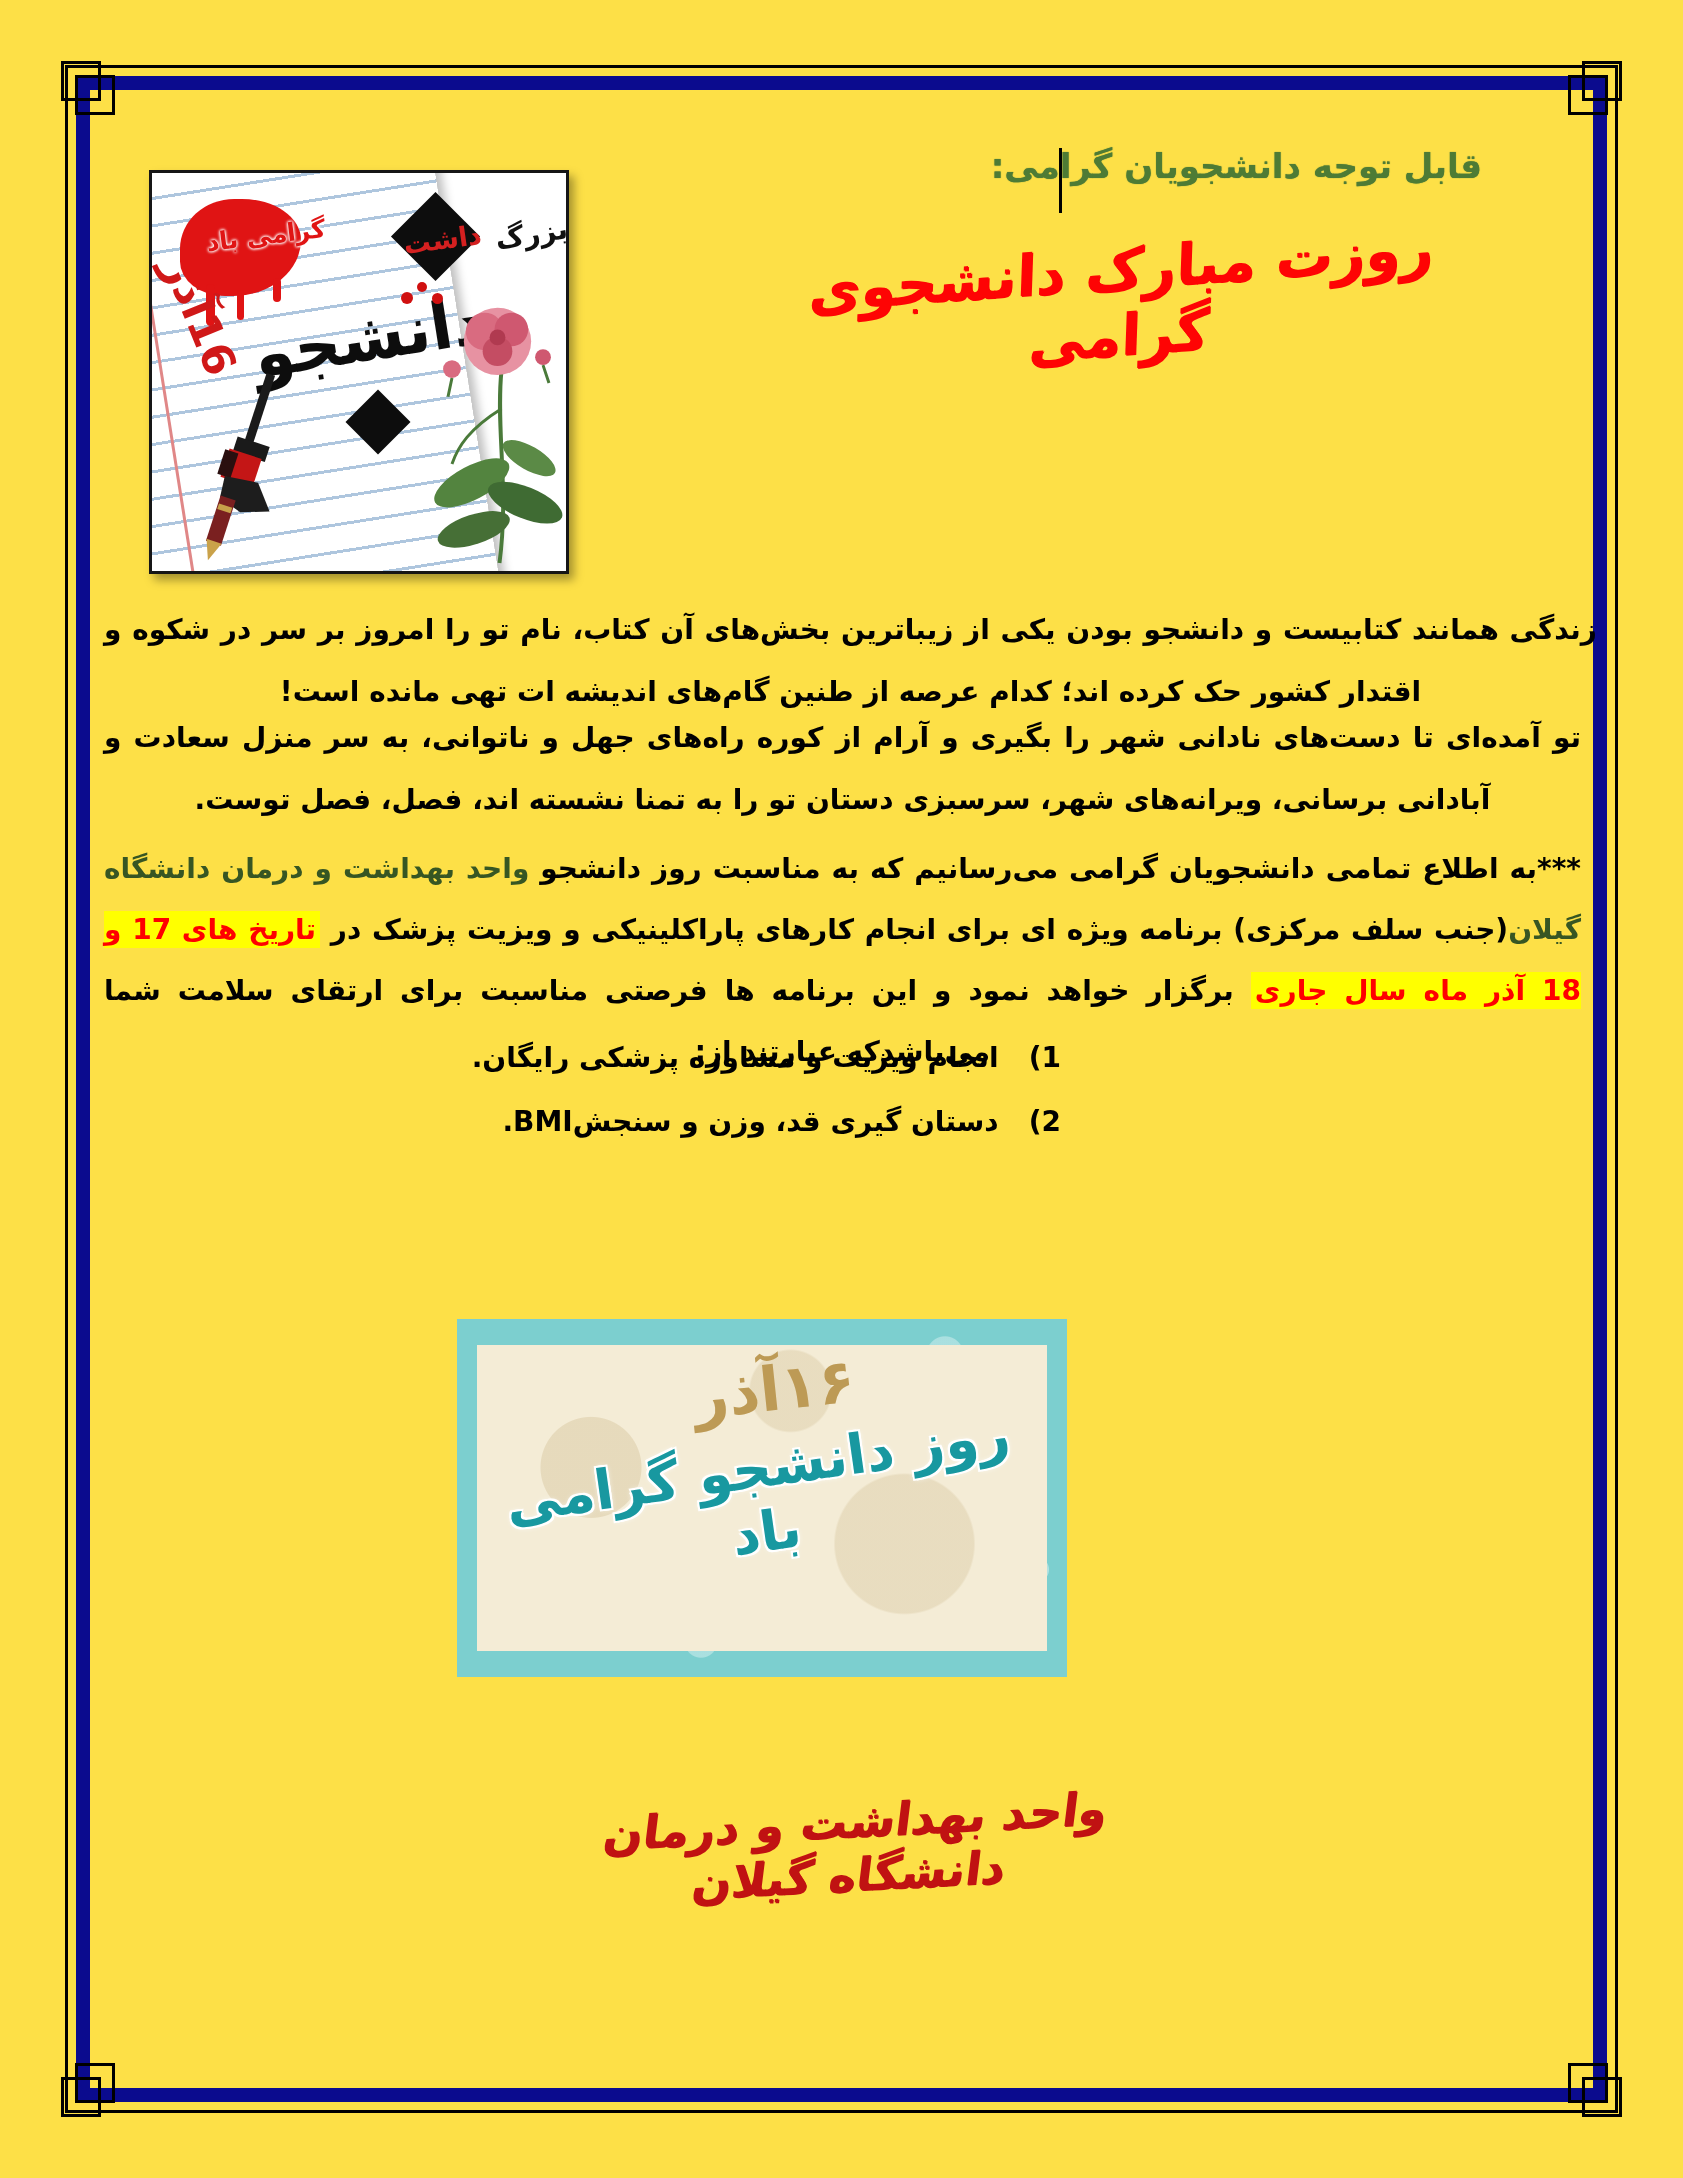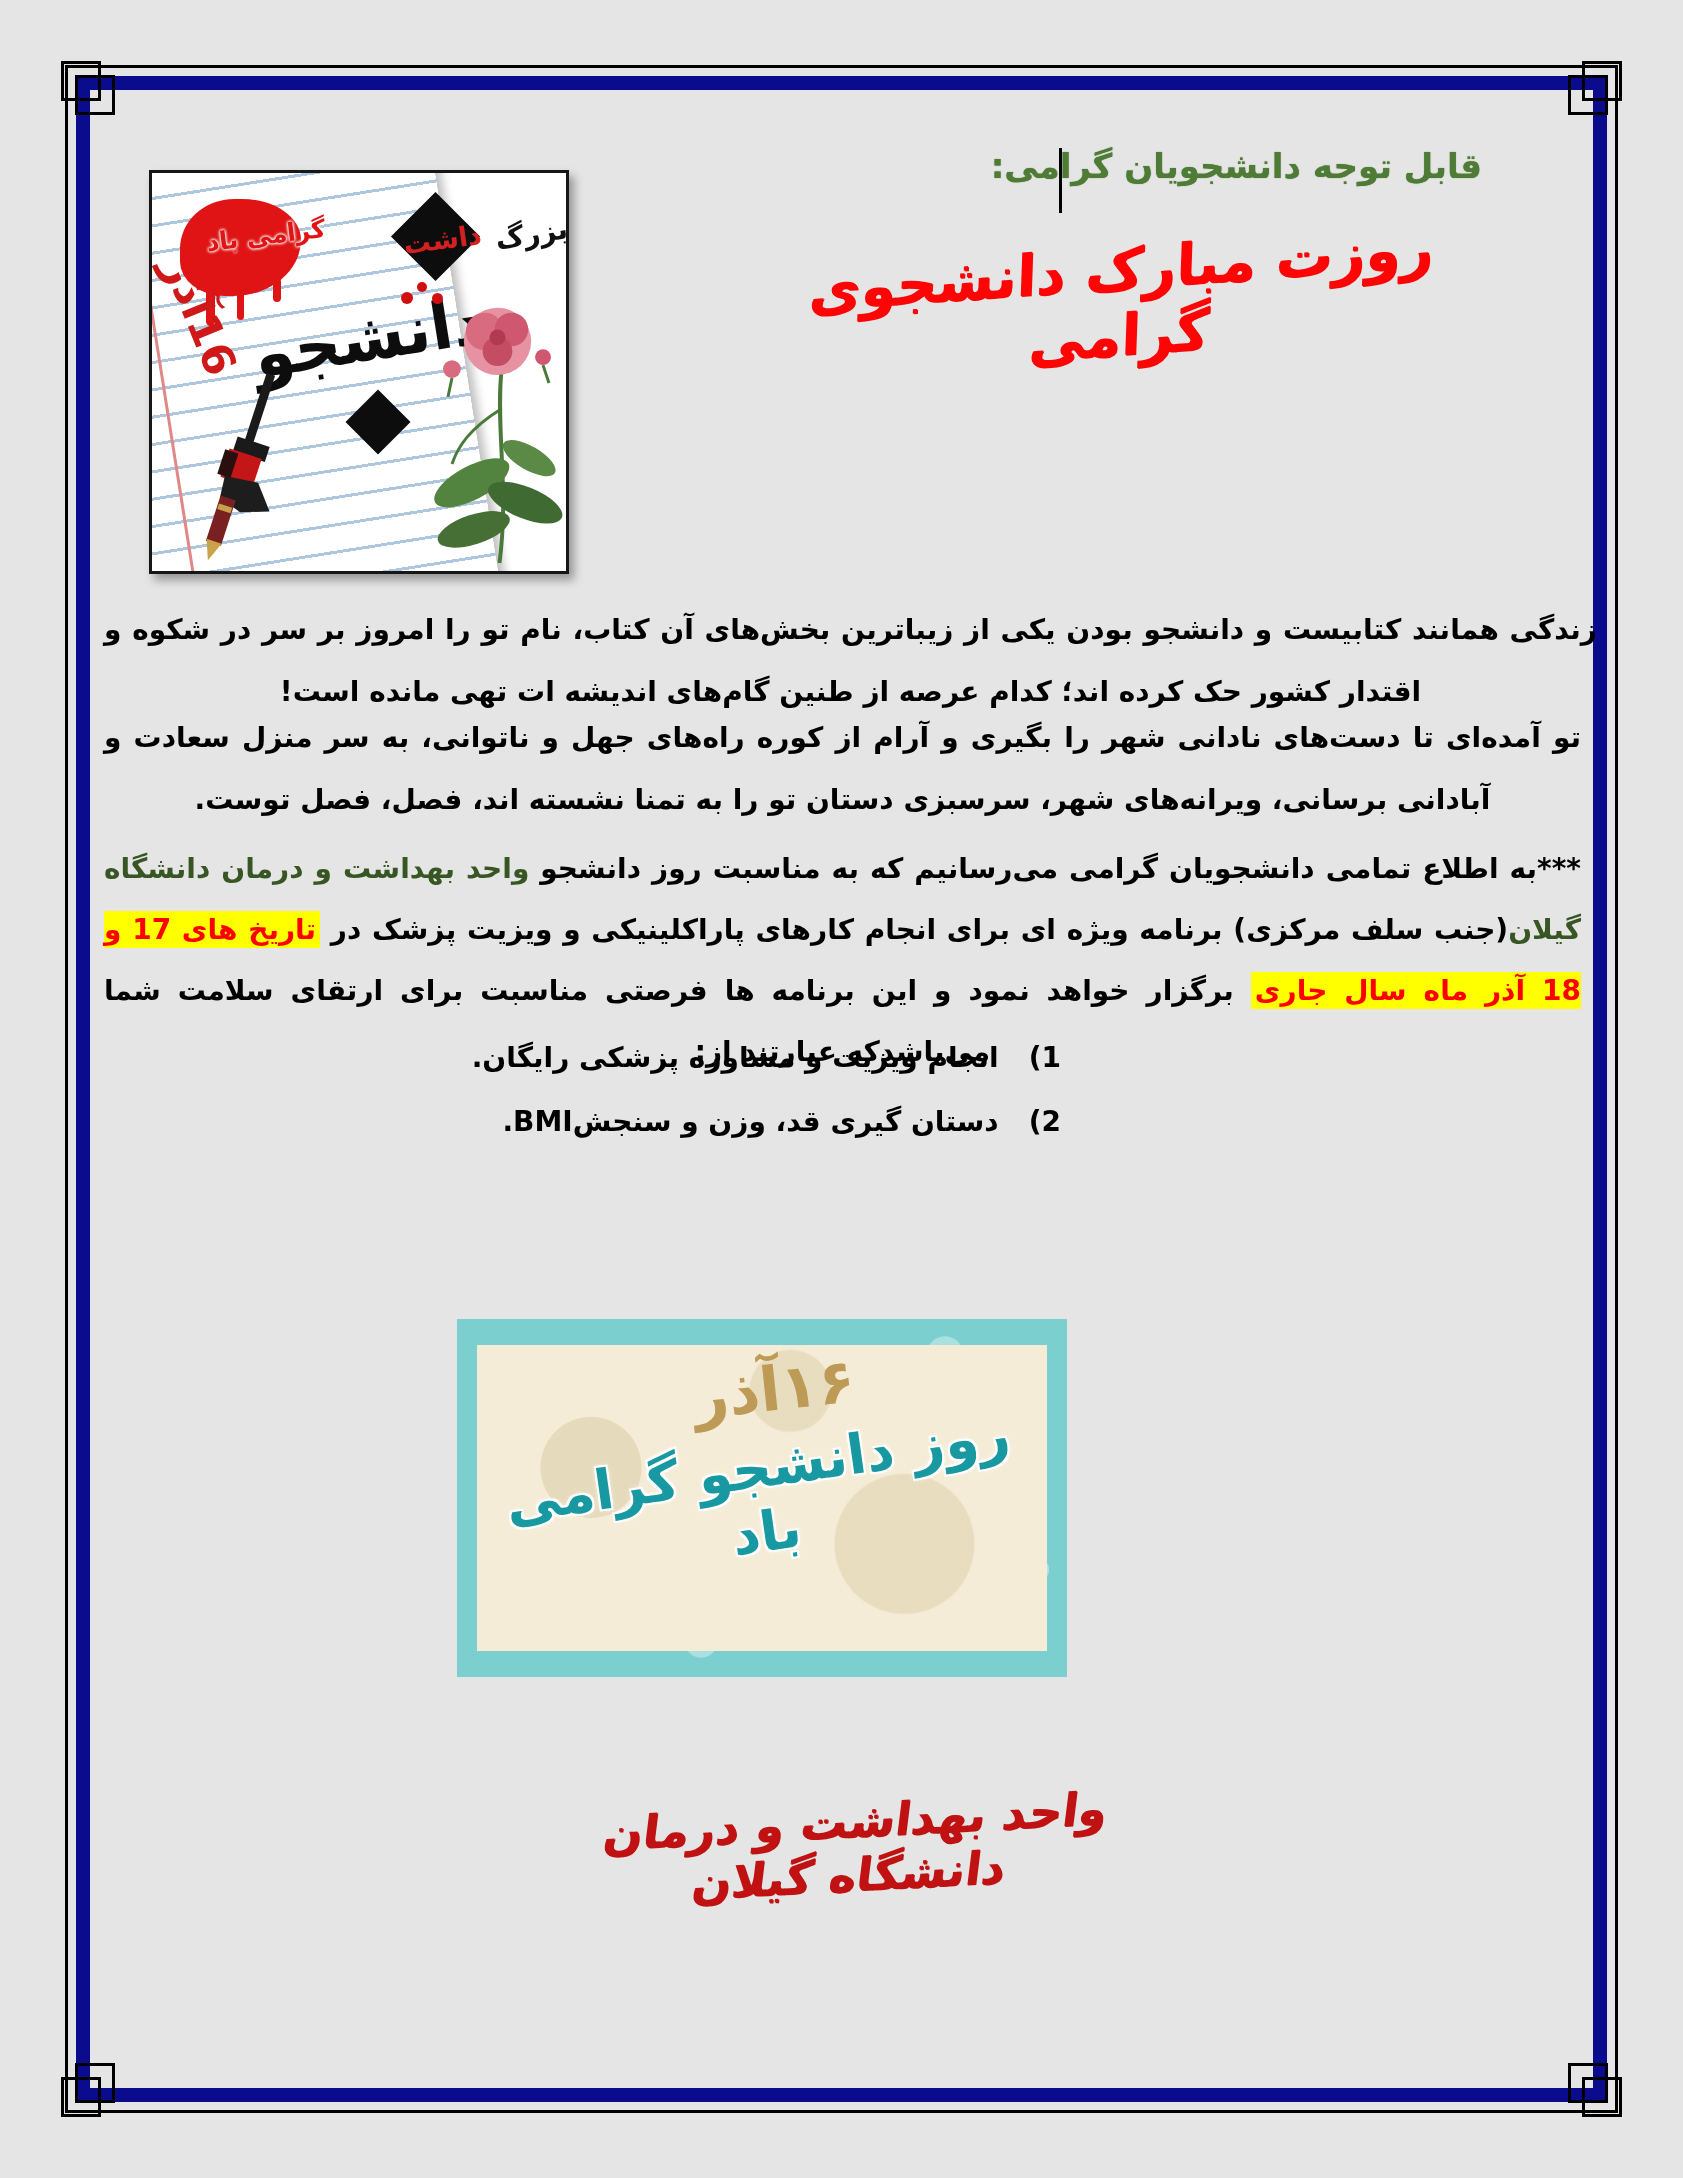--- a/index.html
+++ b/index.html
@@ -1,17 +1,17 @@
 <!DOCTYPE html>
 <html lang="fa"><head>
 <meta charset="utf-8">
 <style>
   html,body{margin:0;padding:0;background:#ffffff;}
   .page{
-    position:relative;width:1683px;height:2178px;background:#e5e5e5;overflow:hidden;
+    position:relative;width:1683px;height:2178px;background:#fde047;overflow:hidden;
     font-family:"DejaVu Sans","Liberation Sans",sans-serif;font-weight:bold;color:#000;
   }
   
   .frame-black{position:absolute;left:65px;top:65px;right:65px;bottom:65px;border:3px solid #000;}
   .frame-navy{position:absolute;left:76px;top:76px;right:76px;bottom:76px;border:14px solid #0b0b8e;}
   .sq{position:absolute;width:34px;height:34px;border:3px solid #000;background:transparent;}
   .sq.tl1{left:61px;top:61px;} .sq.tl2{left:75px;top:75px;}
   .sq.tr1{right:61px;top:61px;} .sq.tr2{right:75px;top:75px;}
   .sq.bl1{left:61px;bottom:61px;} .sq.bl2{left:75px;bottom:75px;}
   .sq.br1{right:61px;bottom:61px;} .sq.br2{right:75px;bottom:75px;}

